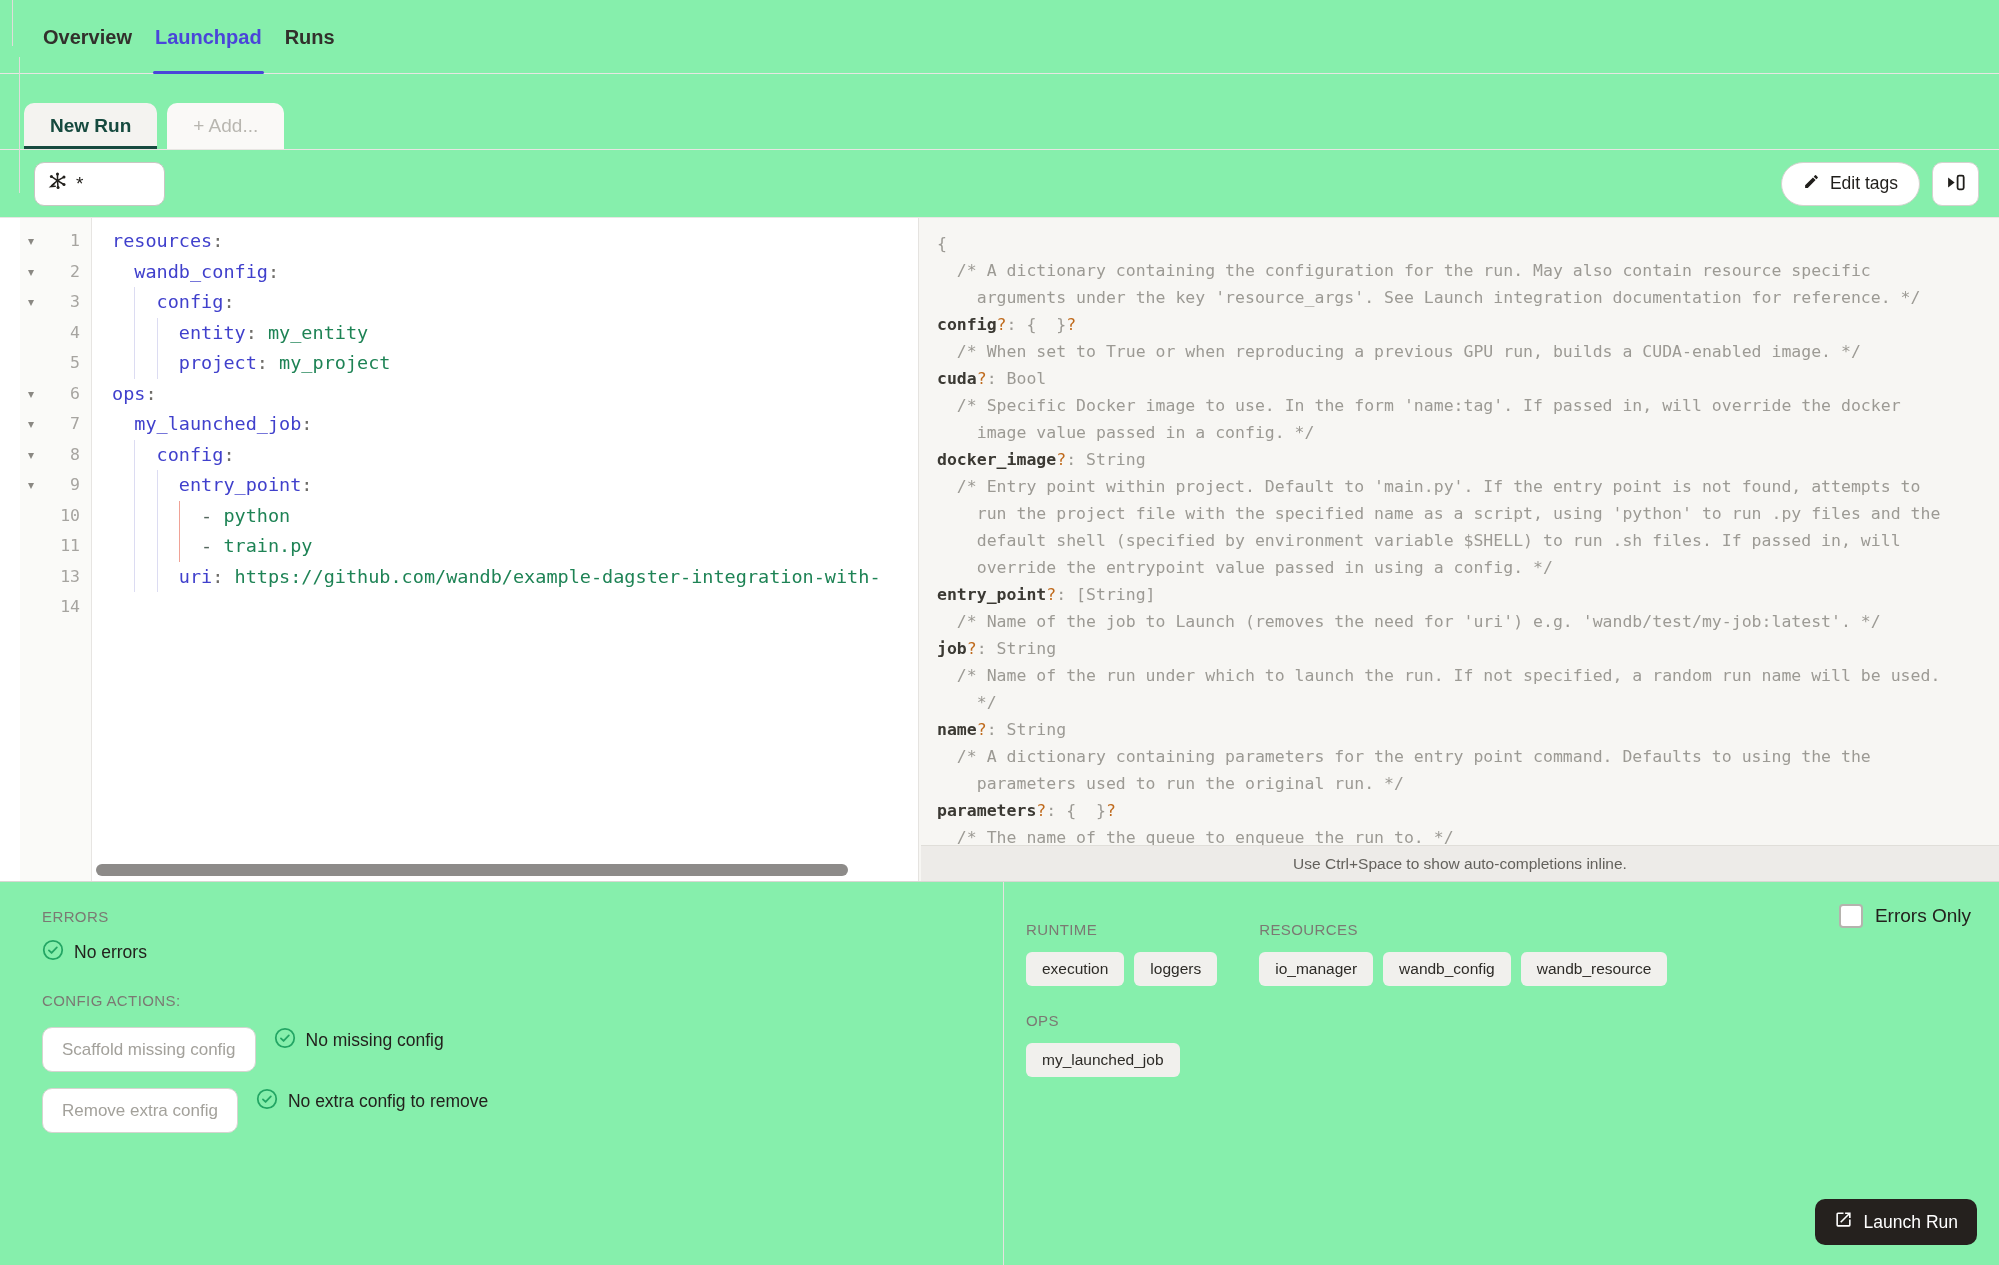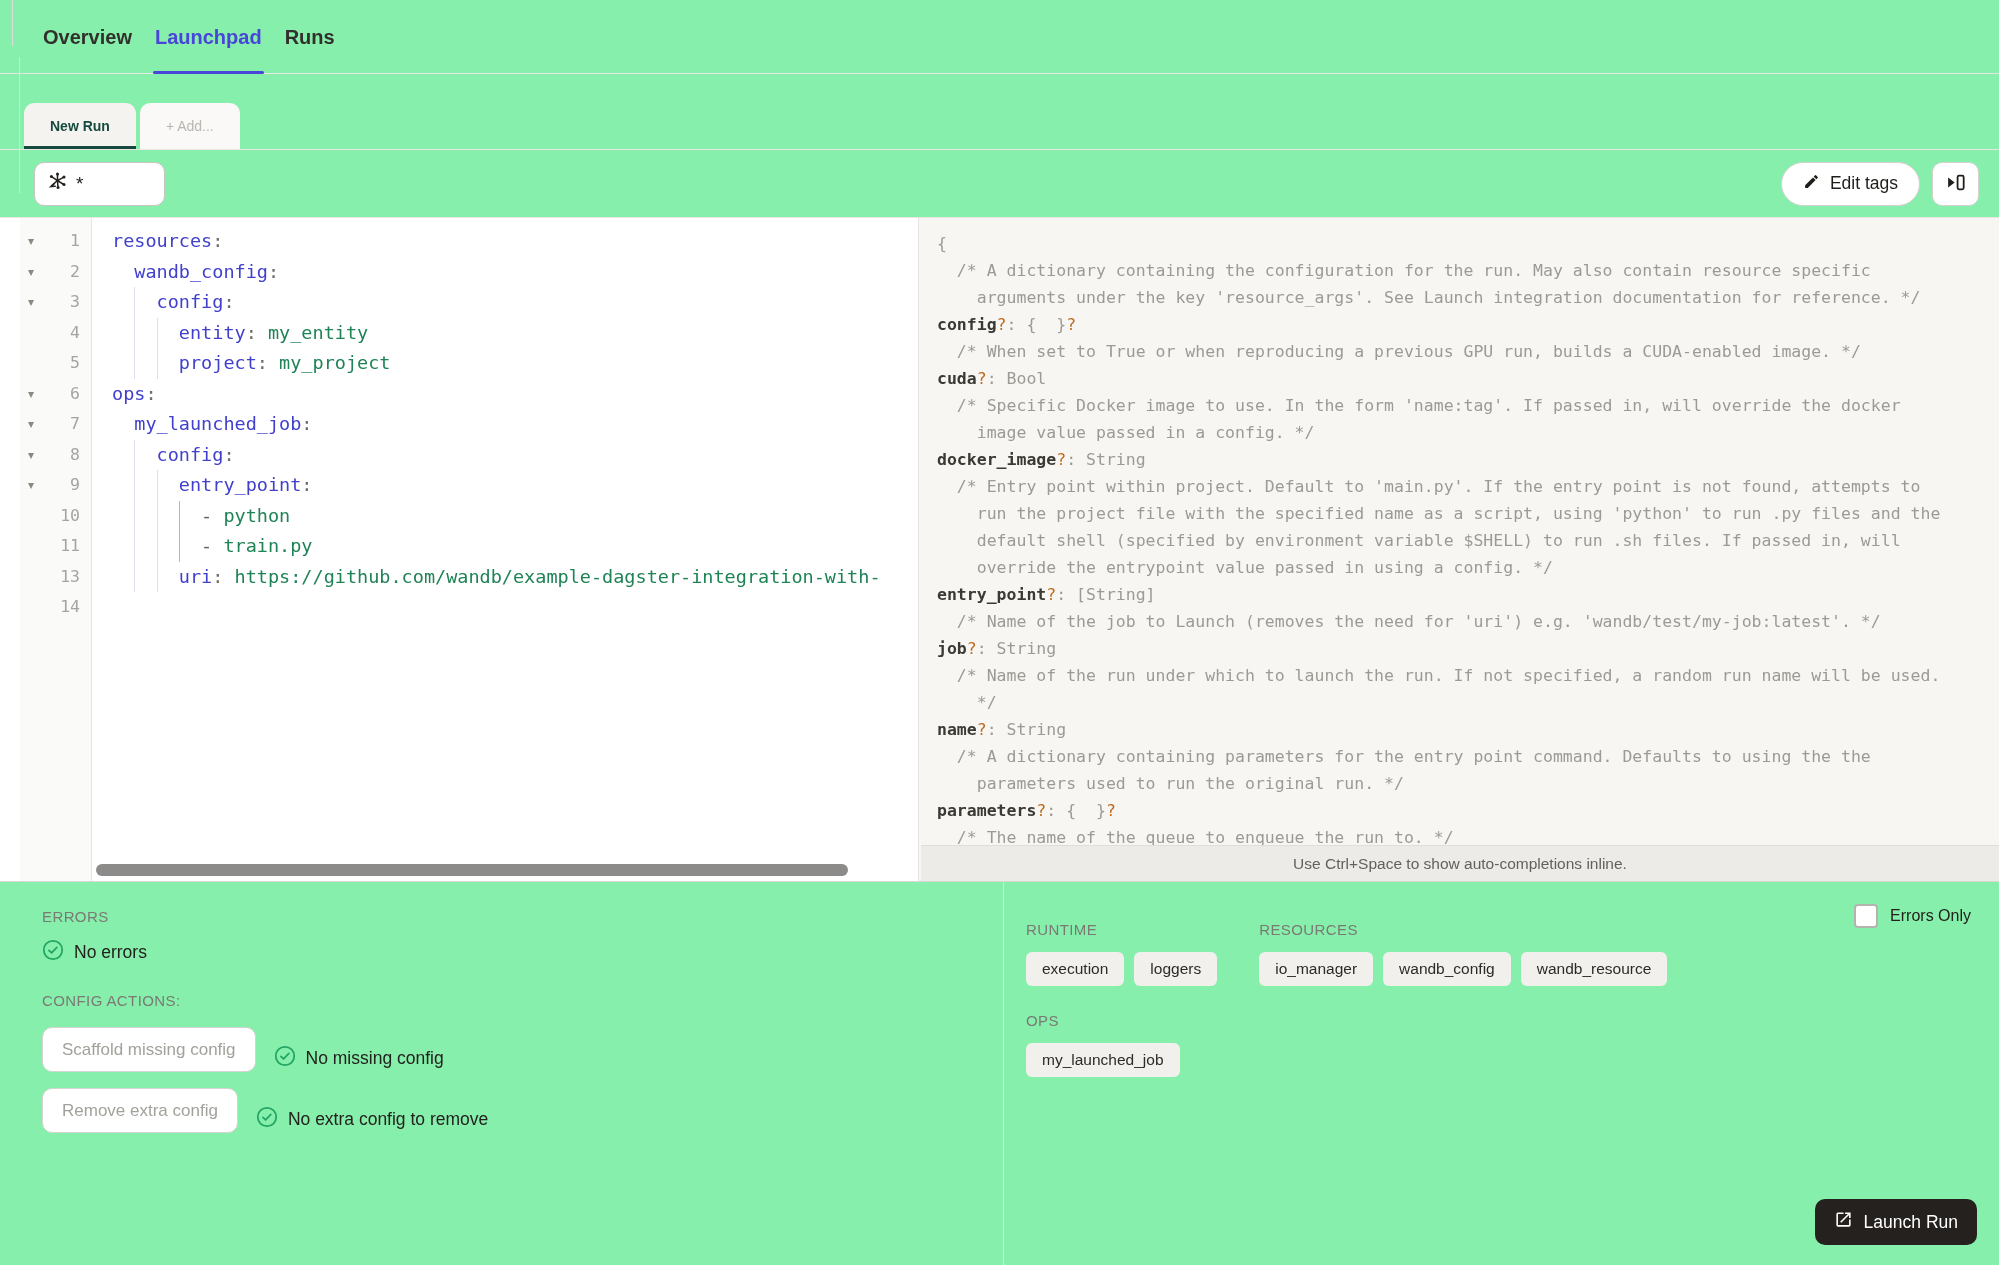--- a/index.html
+++ b/index.html
@@ -18,21 +18,21 @@
   .edge-b{left:19px; top:57px; height:136px;}
 
   
   .tabs-row{height:74px; border-bottom:1px solid #e8e6e3; display:flex; align-items:flex-end; padding-left:43px;}
   .tab{font-size:20px; font-weight:700; color:#32302c; padding:0 0 24px 0; margin-right:23px; cursor:pointer; position:relative;}
   .tab.active{color:var(--accent-indigo);}
   .tab.active::after{content:""; position:absolute; left:-2px; right:-2px; bottom:-1px; height:3px; border-radius:2px; background:var(--accent-indigo);}
 
   
   .session-row{height:76px; border-bottom:1px solid #e8e6e3; display:flex; align-items:flex-end; padding-left:24px;}
-  .stab{height:46px; display:flex; align-items:center; padding:2px 26px; font-size:14px; border-radius:10px 10px 0 0; margin-right:4px; cursor:pointer;}
+  .stab{height:46px; display:flex; align-items:center; padding:2px 26px; font-size:19px; border-radius:10px 10px 0 0; margin-right:10px; cursor:pointer;}
   .stab.active{background:#f4f3f0; color:var(--accent-green-dark); font-weight:700; box-shadow:inset 0 -3px 0 var(--accent-green-dark);}
   .stab.ghost{background:#faf9f7; color:#b8b6b0; font-weight:400;}
 
   
   .toolbar-row{height:68px; border-bottom:1px solid #e8e6e3; display:flex; align-items:center; padding:0 20px 0 34px;}
   .op-selector{width:131px; height:44px; border:1px solid #c8c6c2; border-radius:10px; display:flex; align-items:center; gap:8px; padding:0 12px; background:#fff; font-size:19px; color:#23211d;}
   .spacer{flex:1;}
   .pill-btn{height:44px; border:1px solid #d4d2ce; background:#fff; border-radius:22px; display:flex; align-items:center; gap:10px; padding:0 21px; font-size:17.5px; color:#201e1b; cursor:pointer; font-family:inherit;}
   .sq-btn{height:44px; width:47px; border:1px solid #d4d2ce; background:#fff; border-radius:10px; display:flex; align-items:center; justify-content:center; margin-left:12px; cursor:pointer;}
 
@@ -62,31 +62,31 @@
   .tk-key{color:#3b3933; font-weight:700;}
   .tk-q{color:var(--schema-optional);}
   .hint-bar{position:absolute; left:2px; right:0; bottom:0; height:36px; background:#edebe8; border-top:1px solid #e0ded9; display:flex; align-items:center; justify-content:center; font-size:15.5px; color:#63615c;}
 
   
   .bottom-row{height:384px; border-top:1px solid #d9d7d3; display:flex;}
   .bottom-left{width:1004px; border-right:1px solid #e5e3e0; padding:26px 24px 0 42px;}
   .bottom-right{flex:1; position:relative; padding:39px 26px 0 22px;}
   .sec-label{font-size:15px; color:#7b7973; letter-spacing:.4px; margin-bottom:14px;}
   .ok-row{display:flex; align-items:center; gap:10px; font-size:17.5px; color:#23211d; margin-bottom:26px;}
-  .action-row{display:flex; align-items:flex-end; gap:18px; margin-bottom:16px;}
+  .action-row{display:flex; align-items:flex-start; gap:18px; margin-bottom:16px;}
   .ghost-btn{height:45px; padding:0 19px; background:#fff; border:1px solid #d6d4d0; border-radius:10px; font-size:17px; color:#a3a19b; font-family:inherit; cursor:pointer;}
   .status{display:flex; align-items:center; gap:10px; font-size:17.5px; color:#23211d;}
 
   .tag-cols{display:flex; align-items:flex-start;}
   .tag-col{margin-right:42px;}
   .tags{display:flex; gap:10px; flex-wrap:wrap;}
   .pill{background:#f1f0ed; border-radius:6px; padding:8px 16px; font-size:15.5px; color:#2d2b27; cursor:pointer;}
   .errors-only{position:absolute; top:22px; right:28px; display:flex; align-items:center; gap:12px; cursor:pointer;}
   .checkbox{width:24px; height:24px; border:2px solid #b5b3ae; border-radius:4px; background:#fff;}
-  .errors-only span{font-size:16px; color:#23211d;}
+  .errors-only span{font-size:19px; color:#23211d;}
   .ops-sec{margin-top:26px;}
   .launch-btn{position:absolute; right:22px; bottom:20px; height:46px; display:flex; align-items:center; gap:11px; padding:0 19px; background:var(--launch-bg); color:#fff; border:none; border-radius:10px; font-size:17.5px; font-family:inherit; cursor:pointer;}
 </style>
 </head>
 <body>
 
 <div class="app">
   <i class="edge edge-a"></i>
   <i class="edge edge-b"></i>
 

